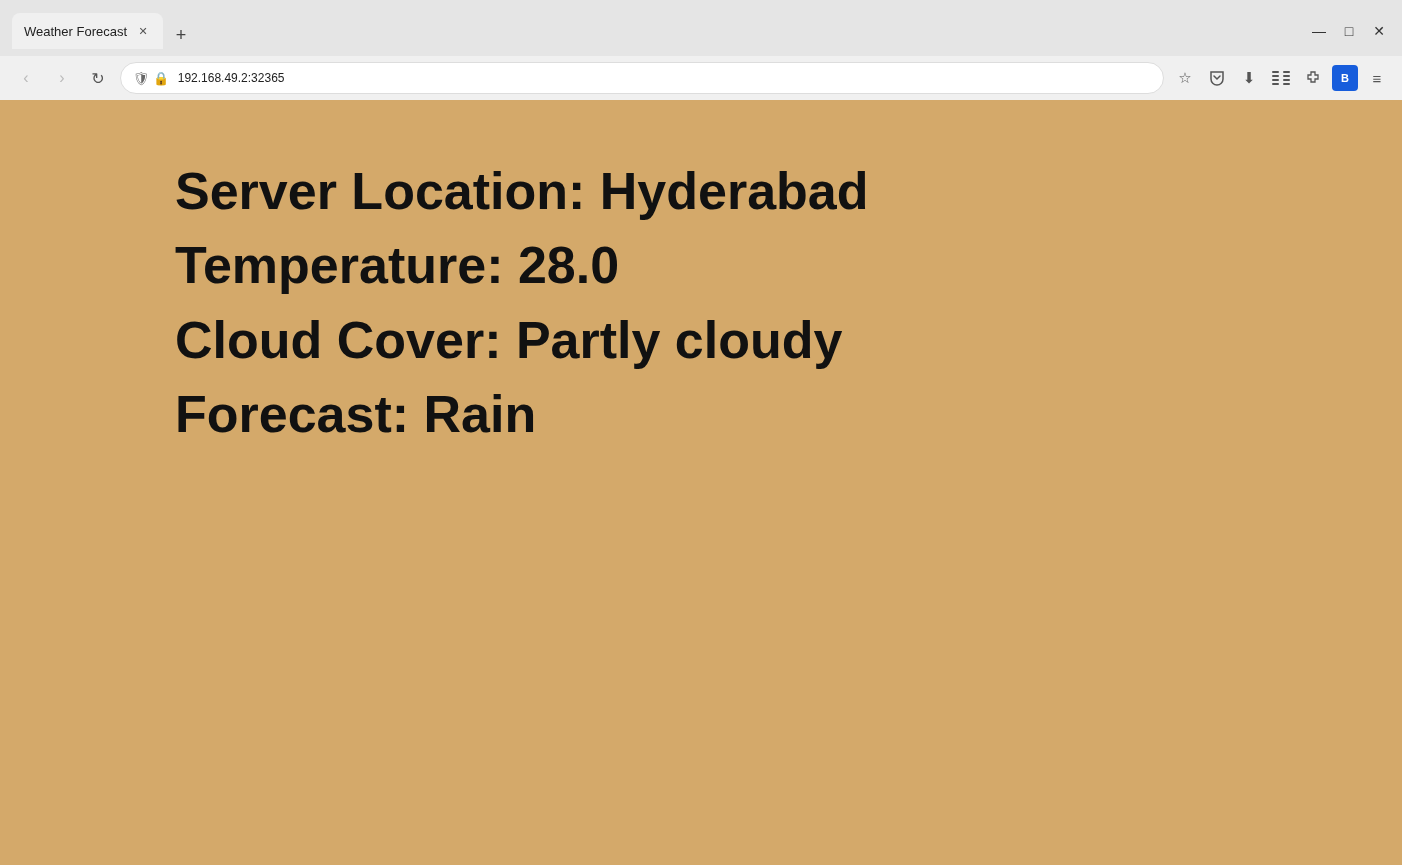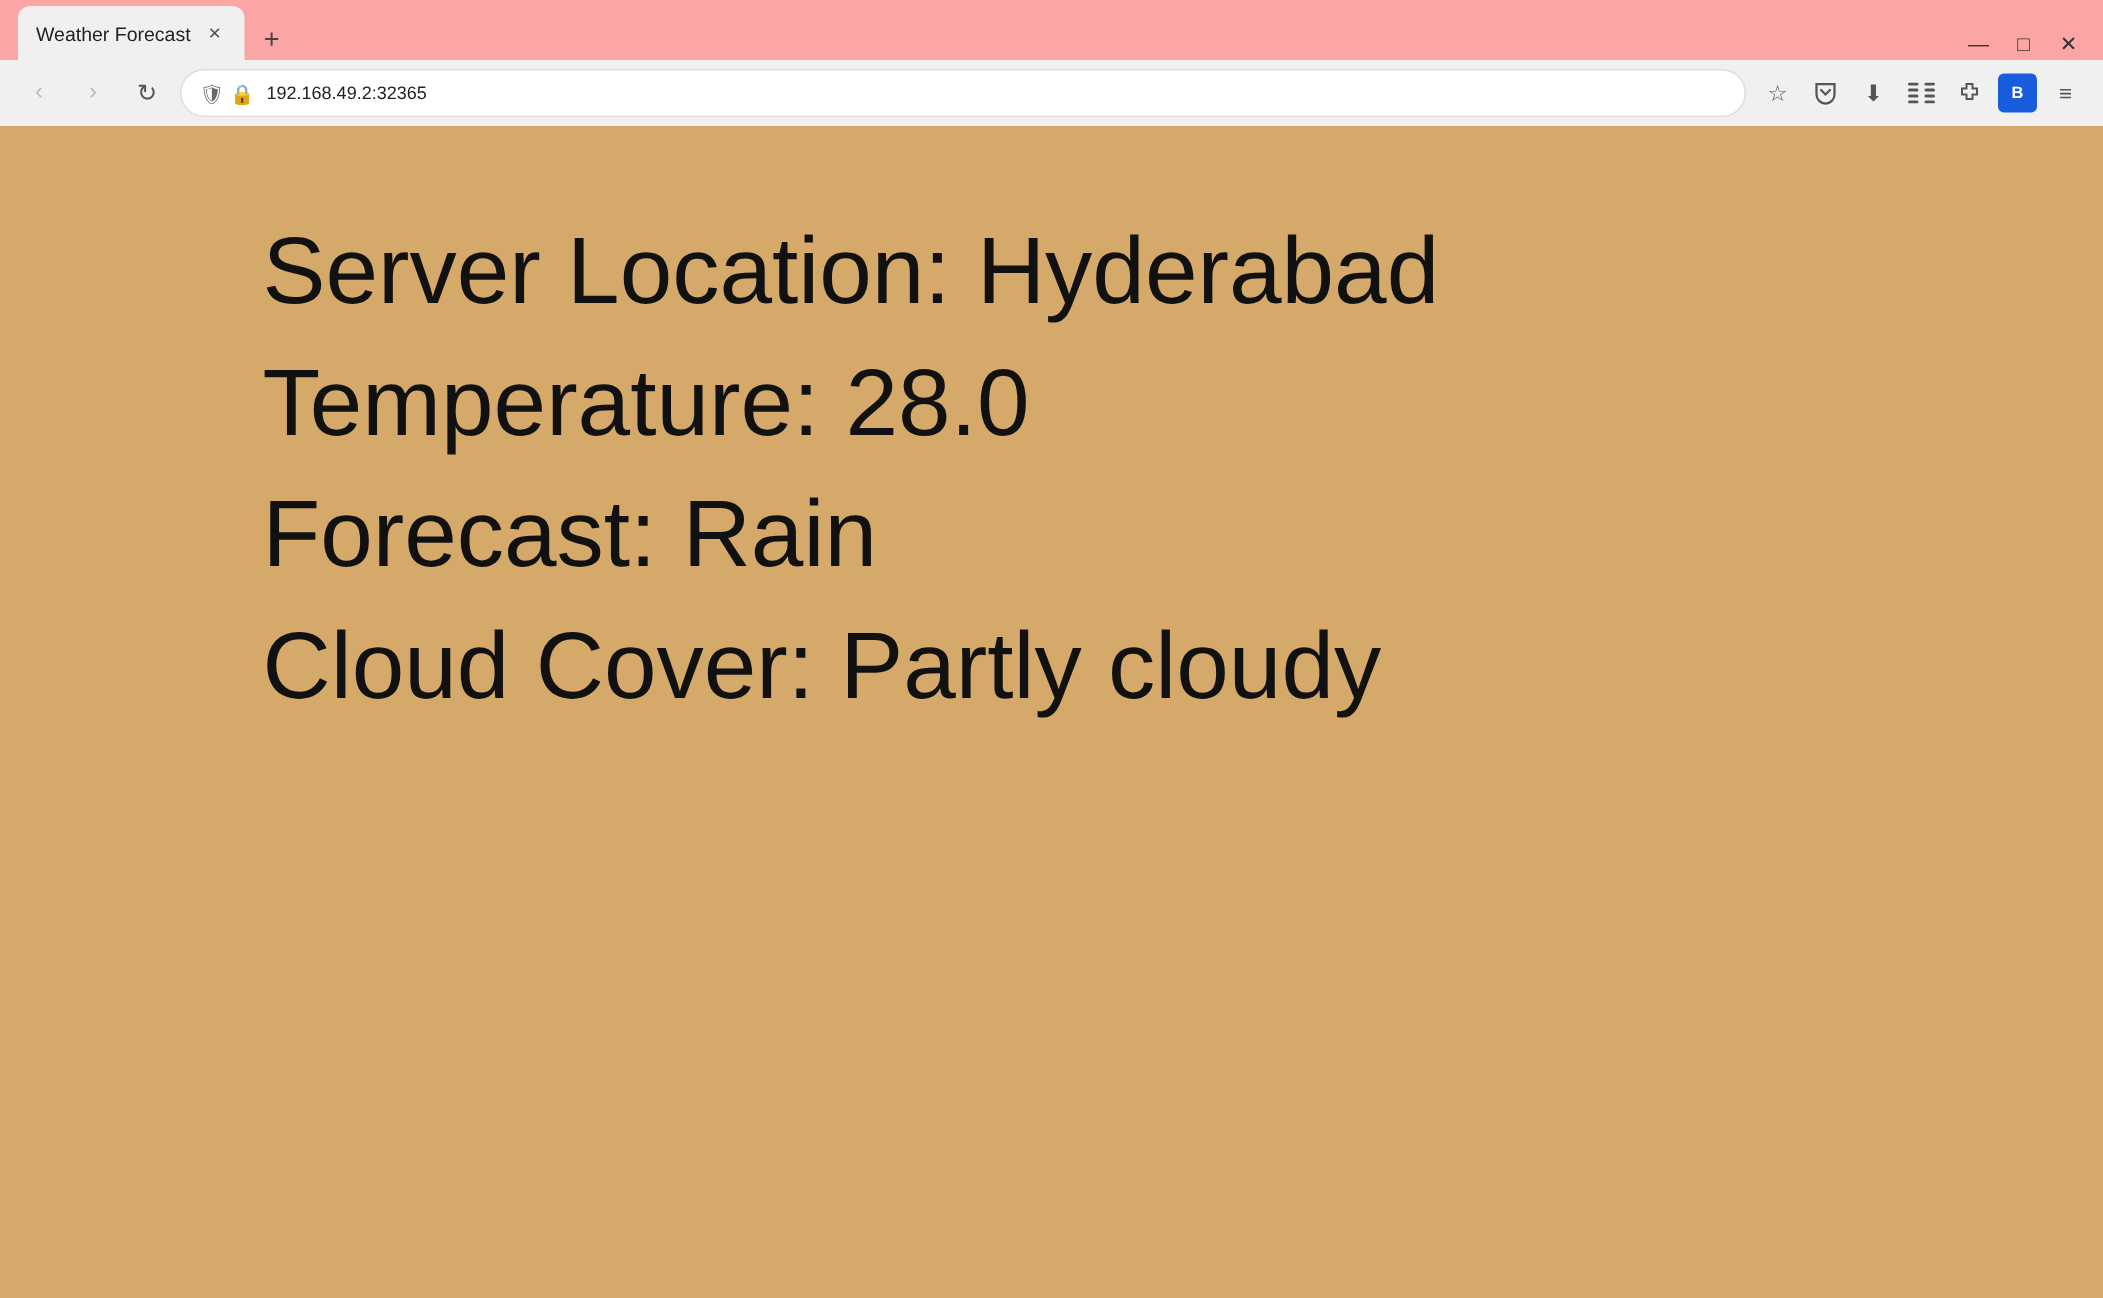--- a/index.html
+++ b/index.html
@@ -7,25 +7,25 @@
 
     
     .browser-chrome {
       background: #e8b4f8;
       width: 100%;
     }
 
     
     .title-bar {
       display: flex;
-      align-items: flex-end;
+      align-items: center;
       justify-content: space-between;
       padding: 6px 12px 0 12px;
-      height: 40px;
-      background: #fca5a5;
+      height: 56px;
+      background: #e5e5e5;
     }
 
     .tab-strip {
       display: flex;
       align-items: flex-end;
       gap: 4px;
       flex: 1;
     }
 
     .tab-active {
@@ -167,22 +167,22 @@
       min-height: 760px;
     }
 
     .weather-info {
       display: flex;
       flex-direction: column;
       gap: 12px;
     }
 
     .weather-line {
-      font-size: 63px;
-      font-weight: 400;
+      font-size: 52px;
+      font-weight: 700;
       color: #111;
       line-height: 1.2;
     }
   </style>
 </head>
 <body>
 
 <div class="browser-chrome">
 
   <div class="title-bar">
@@ -260,16 +260,16 @@
       </div>
       <div class="nav-icon">≡</div>
     </div>
   </div>
 </div>
 
 <div class="page-content">
   <div class="weather-info">
     <div class="weather-line">Server Location: Hyderabad</div>
     <div class="weather-line">Temperature: 28.0</div>
+    <div class="weather-line">Cloud Cover: Partly cloudy</div>
     <div class="weather-line">Forecast: Rain</div>
-    <div class="weather-line">Cloud Cover: Partly cloudy</div>
   </div>
 </div>
 
 </body></html>

